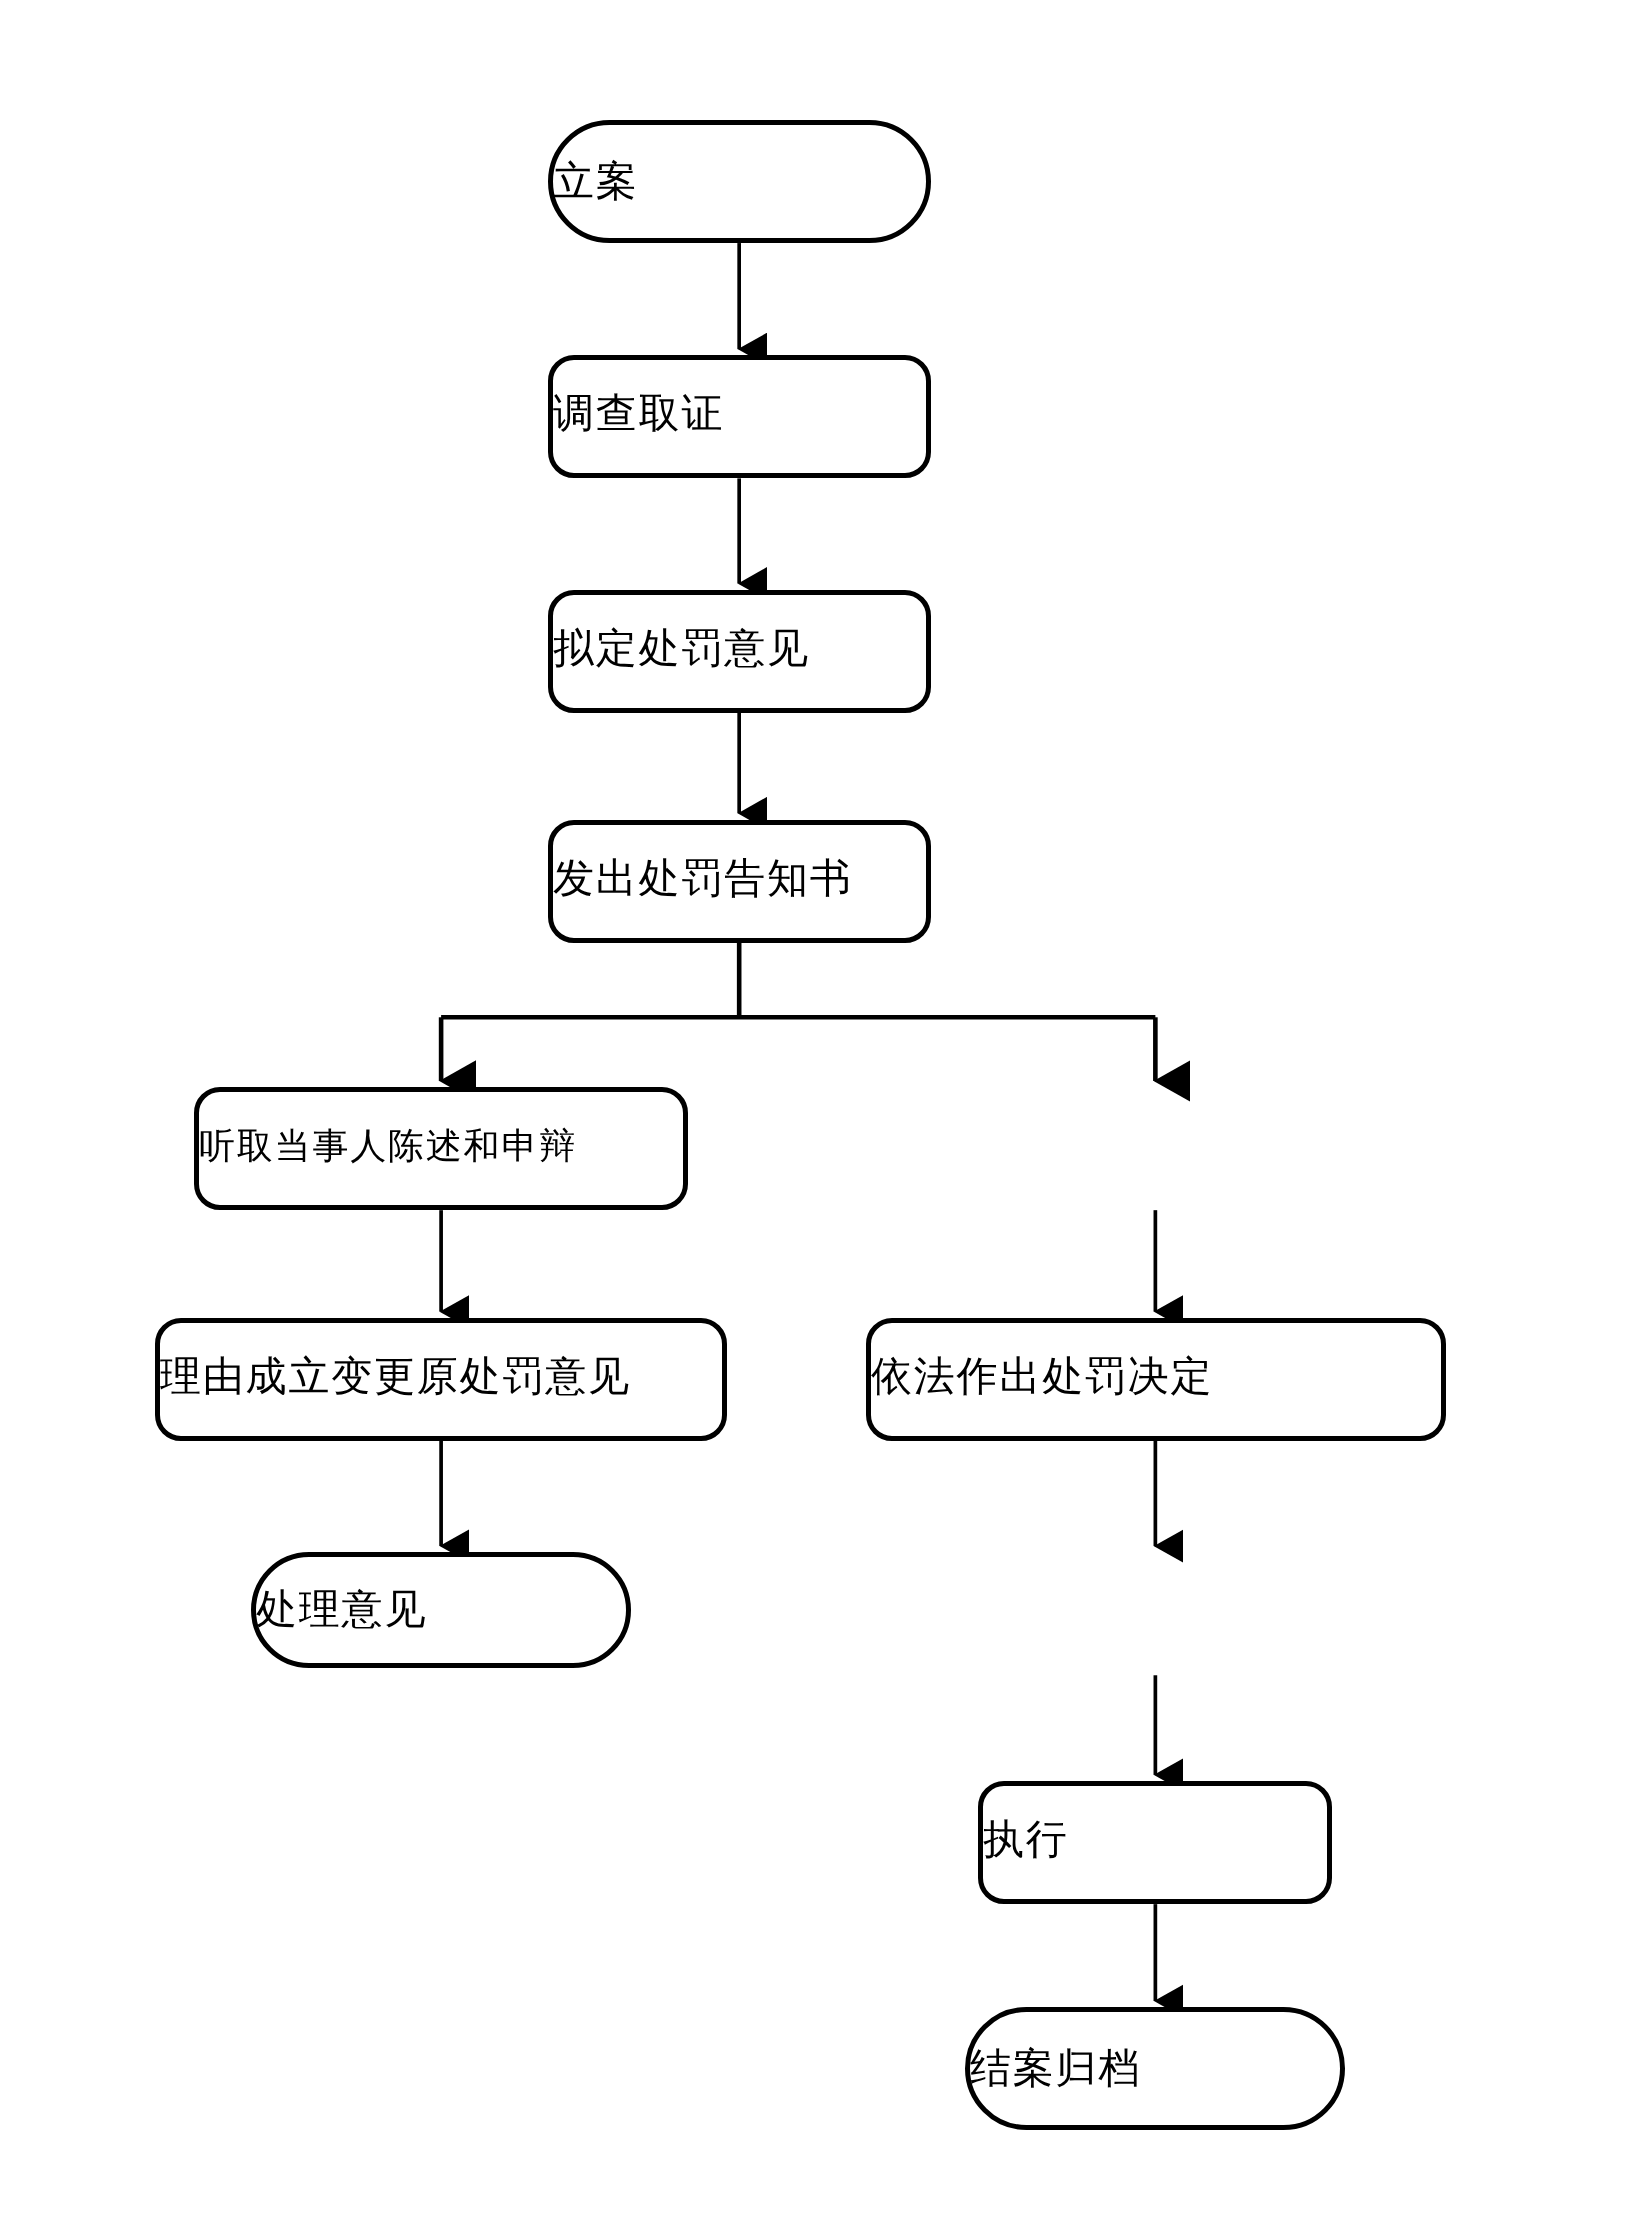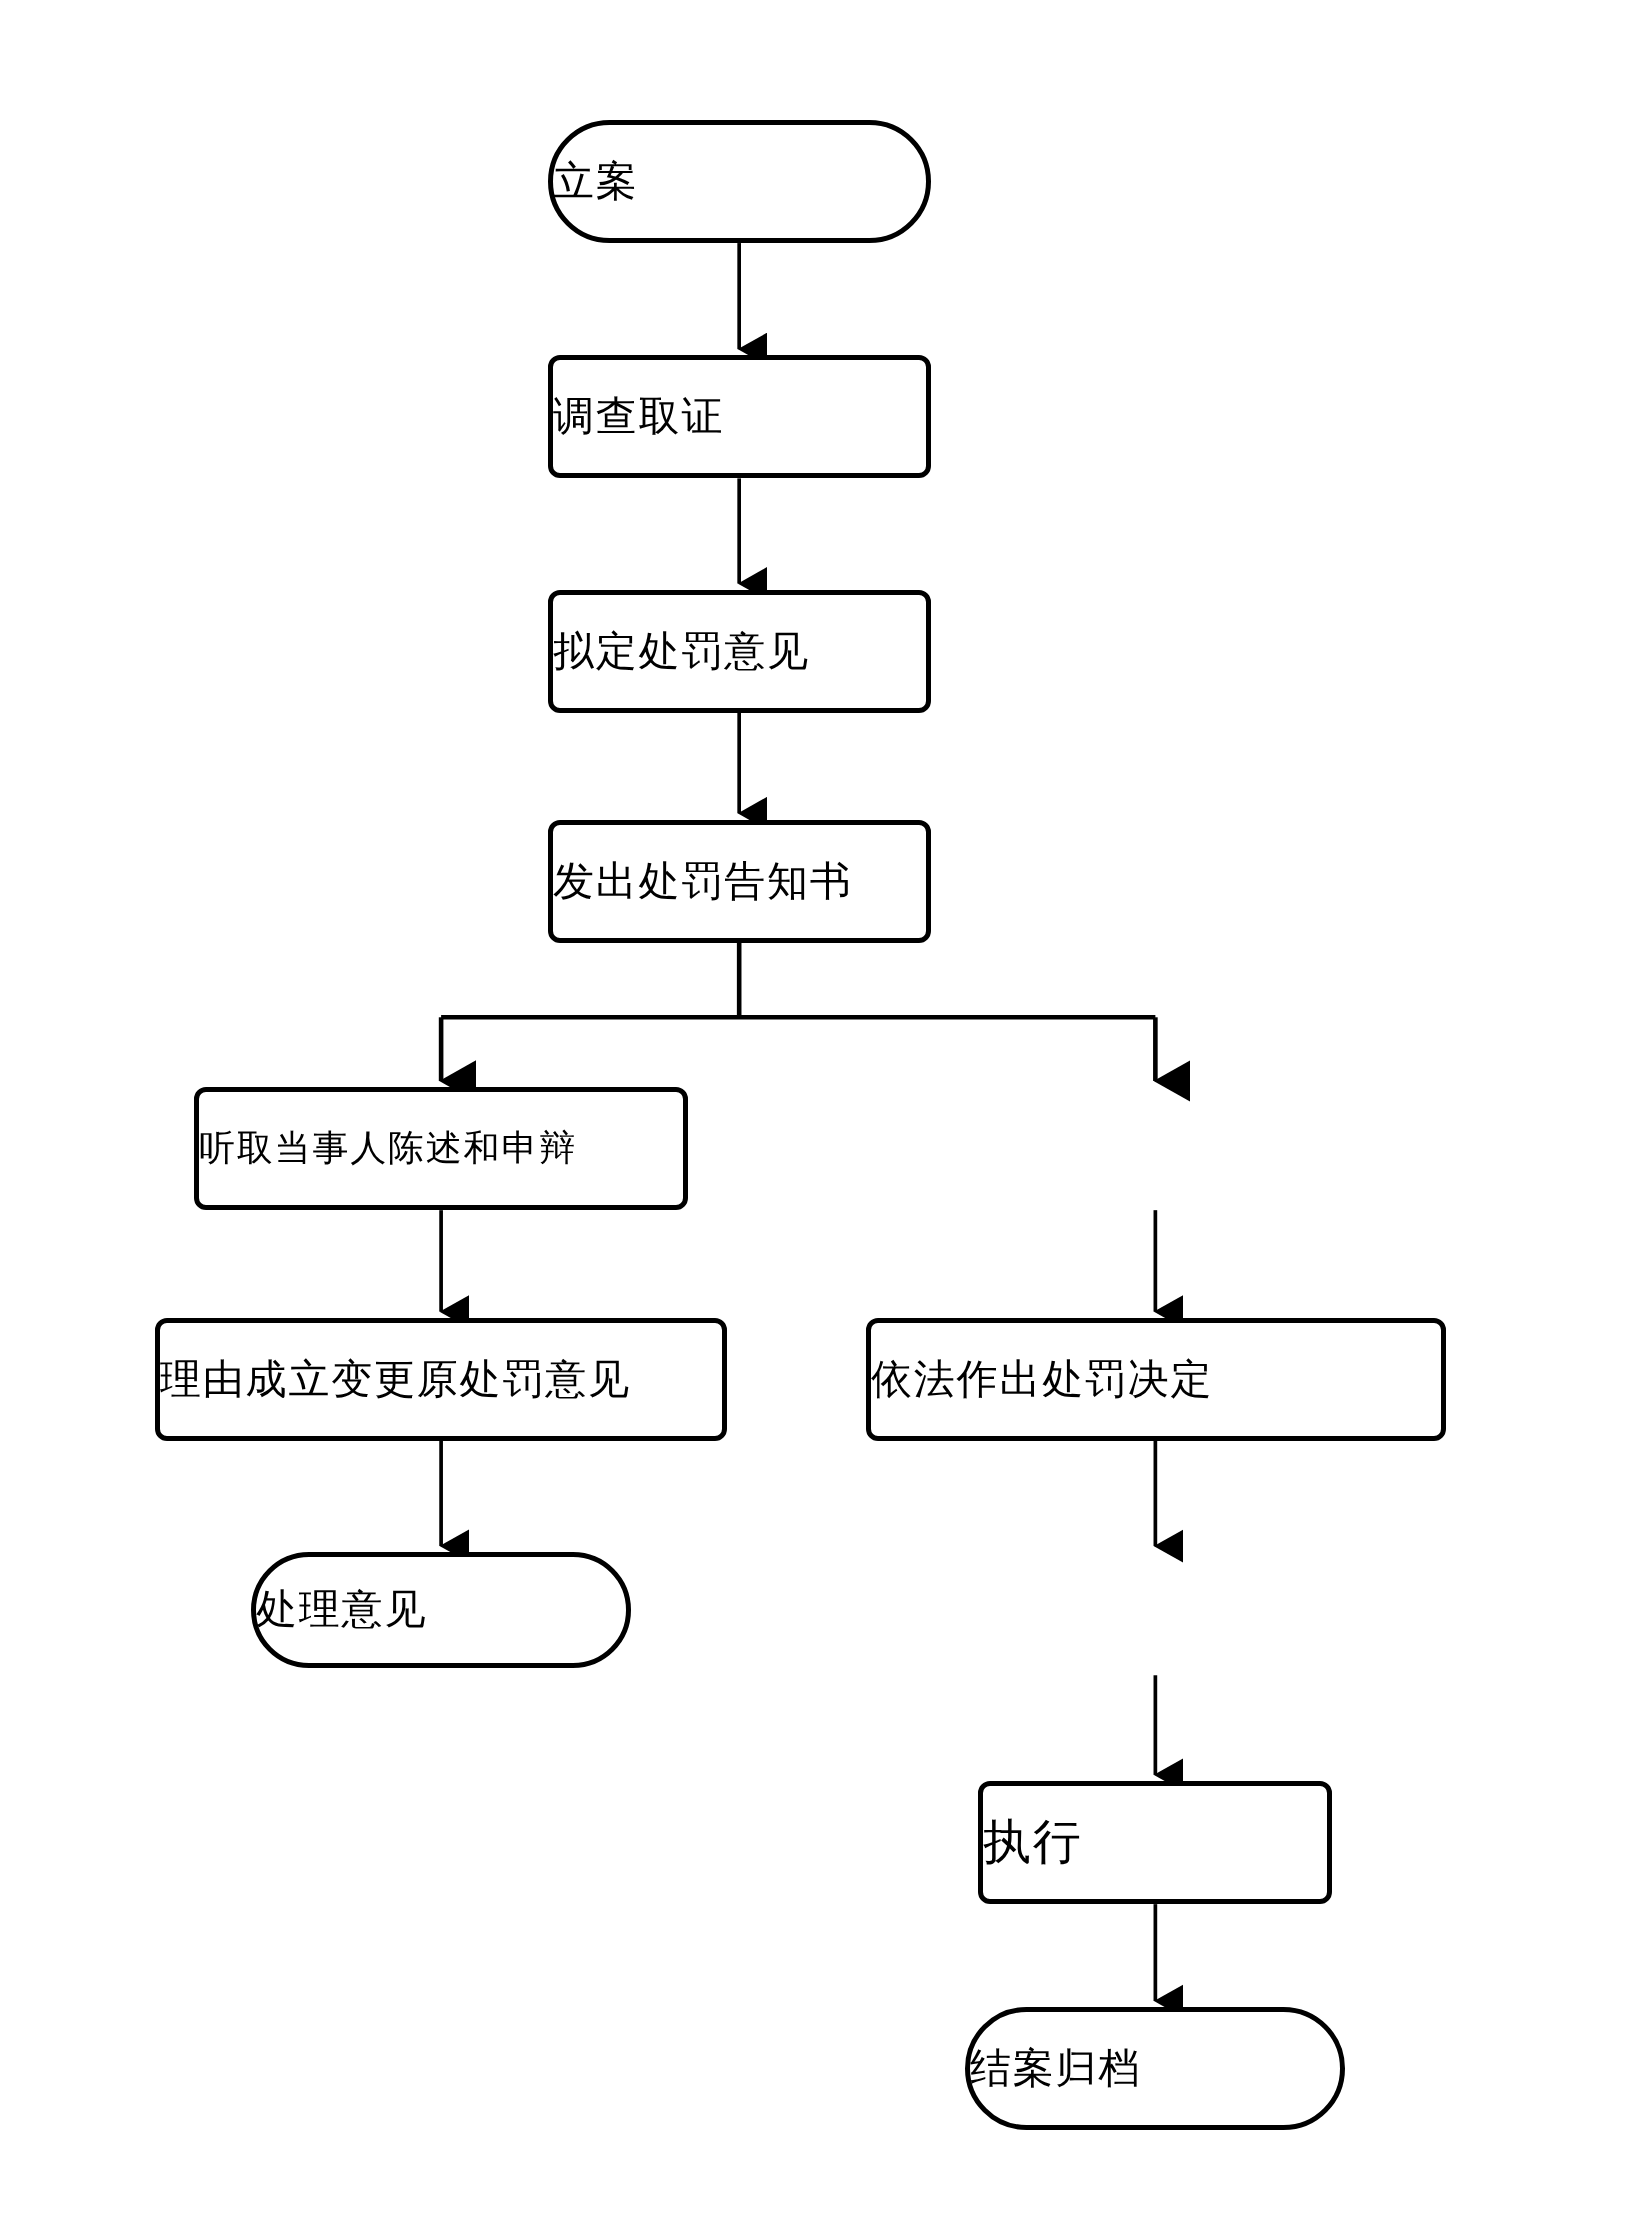--- a/index.html
+++ b/index.html
@@ -24,21 +24,22 @@
     background: #ffffff;
     display: flex;
     align-items: center;
     justify-content: flex-start;
     text-align: center;
     color: #000000;
     line-height: 1.1;
     white-space: nowrap;
   }
   .node.process {
-    border-radius: 12px;
+    border-radius: 26px;
+    font-family: Liberation Mono, monospace;
   }
   .node.terminal {
     border-radius: 922px;
   }
   .node-label {
     display: block;
     letter-spacing: 1.8px;
   }
   #edges {
     position: absolute;
@@ -115,21 +116,21 @@
 
   <div class="node process" style="left:866px; top:1318px; width:580px; height:123px; font-size:41px;">
     <span class="node-label">依法作出处罚决定</span>
   </div>
 
   <div class="node terminal" style="left:251px; top:1552px; width:380px; height:116px; font-size:41px;">
     <span class="node-label">处理意见</span>
   </div>
 
 
-  <div class="node process" style="left:978px; top:1781px; width:354px; height:123px; font-size:48px;">
+  <div class="node process" style="left:978px; top:1781px; width:354px; height:123px; font-size:41px;">
     <span class="node-label">执行</span>
   </div>
 
   <div class="node terminal" style="left:965px; top:2007px; width:380px; height:123px; font-size:41px;">
     <span class="node-label">结案归档</span>
   </div>
 
 </div>
 
 

